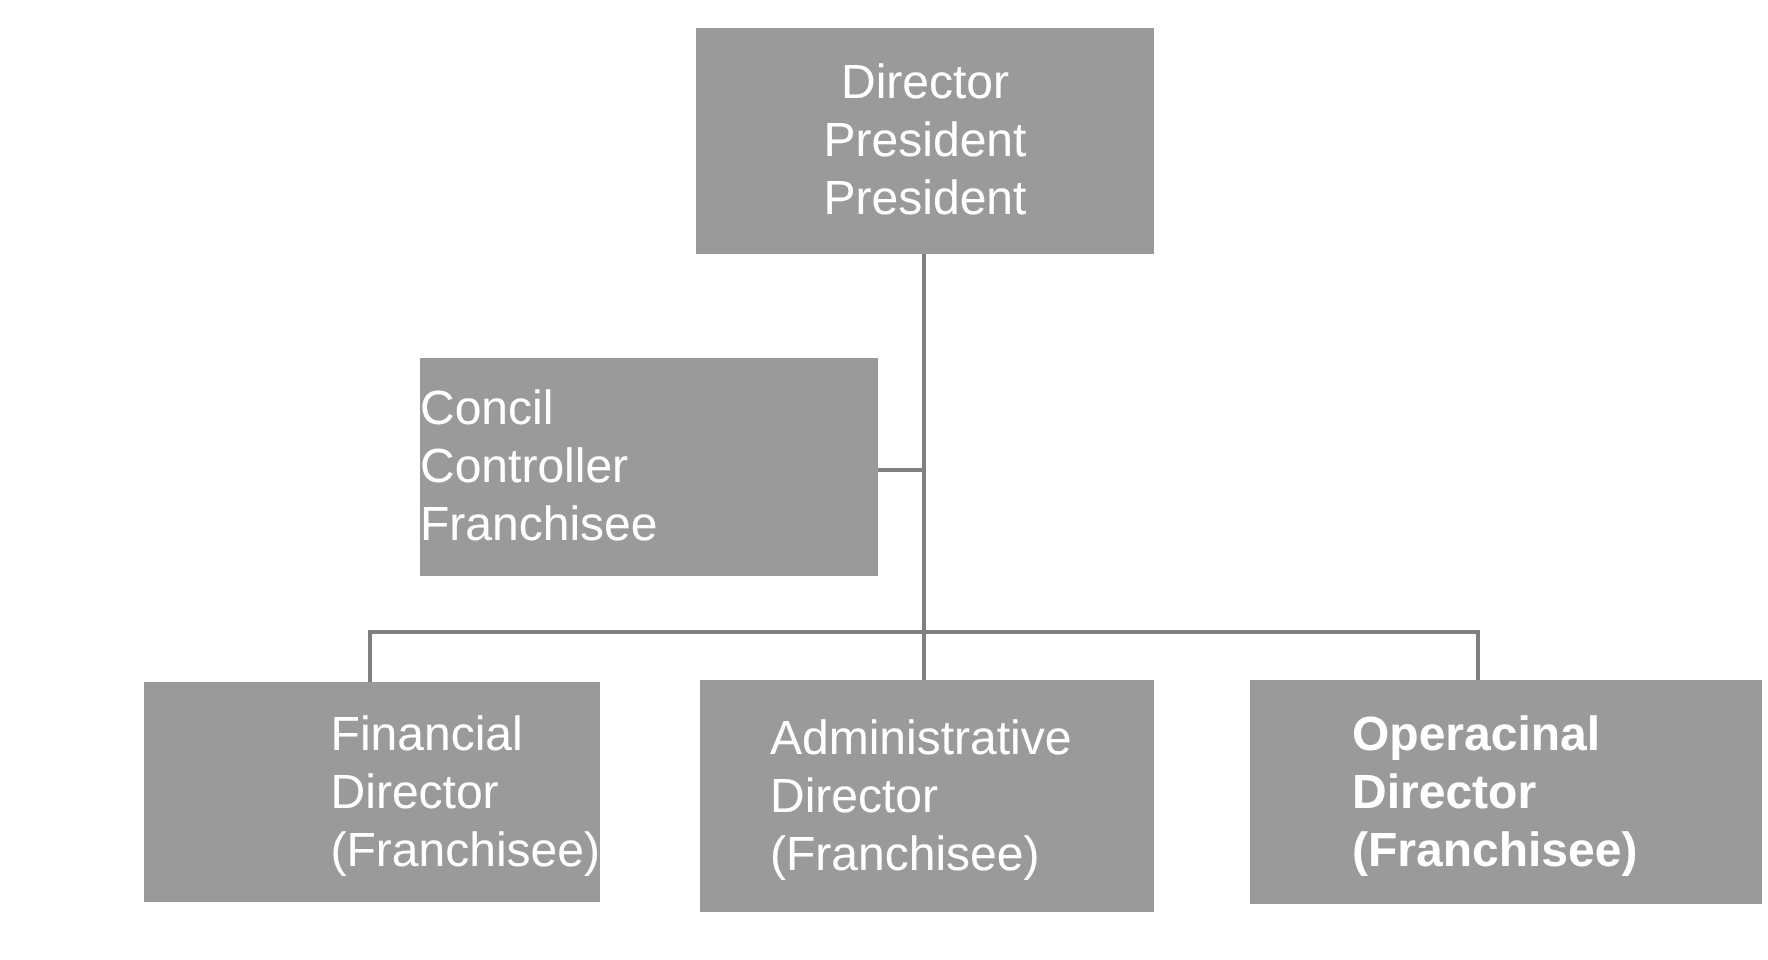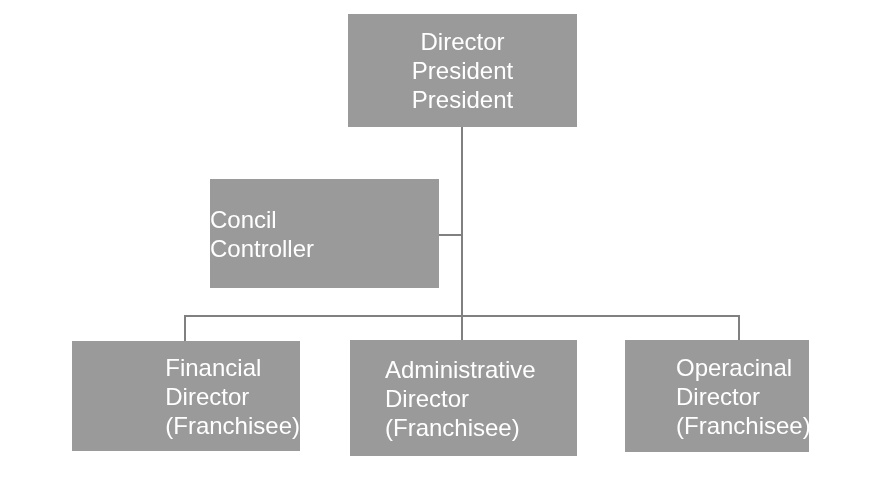--- a/index.html
+++ b/index.html
@@ -39,22 +39,23 @@
   .node-financial {
     left: 72px; top: 341px; width: 228px; height: 110px;
     padding-left: 51px;
     justify-content: flex-end;
   }
   .node-admin {
     left: 350px; top: 340px; width: 227px; height: 116px;
     padding-left: 35px;
   }
   .node-oper {
-    left: 625px; top: 340px; width: 184px; height: 112px;
+    left: 625px; top: 340px; width: 256px; height: 112px;
     padding-left: 51px;
+    font-weight: bold;
   }
 
   .line {
     position: absolute;
     background: #808080;
   }
   .line-v-main   { left: 461px; top: 127px; width: 2px;  height: 213px; }
   .line-concil   { left: 439px; top: 234px; width: 22px; height: 2px;  }
   .line-h-dist   { left: 184px; top: 315px; width: 556px; height: 2px; }
   .line-drop-l   { left: 184px; top: 315px; width: 2px;  height: 26px; }
@@ -76,20 +77,21 @@
       <span>Director</span>
       <span>President</span>
       <span>President</span>
     </div>
   </div>
 
   <div class="node node-concil">
     <div class="label">
       <span>Concil</span>
       <span>Controller</span>
+      <span>Franchisee</span>
     </div>
   </div>
 
   <div class="node node-financial">
     <div class="label">
       <span>Financial</span>
       <span>Director</span>
       <span>(Franchisee)</span>
     </div>
   </div>

